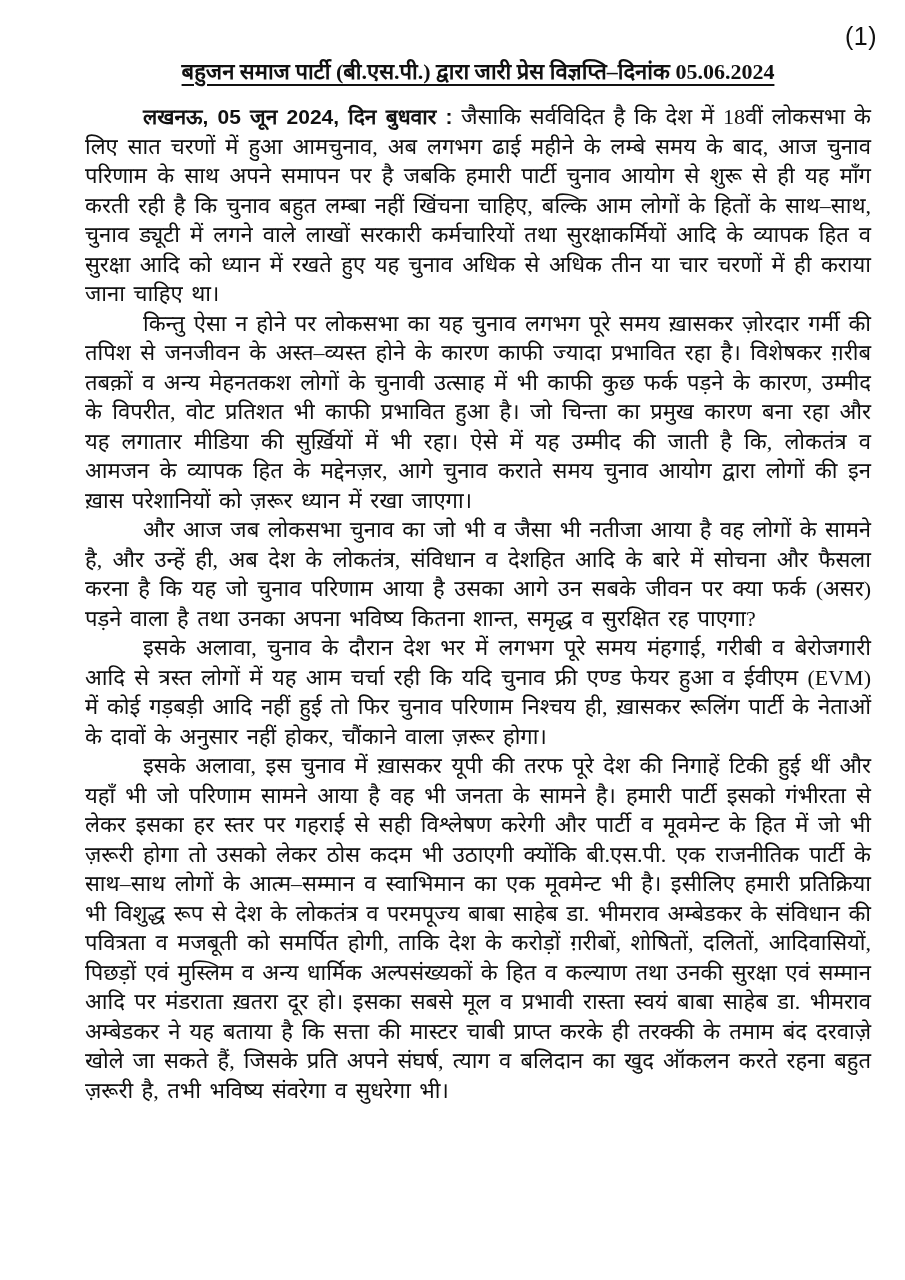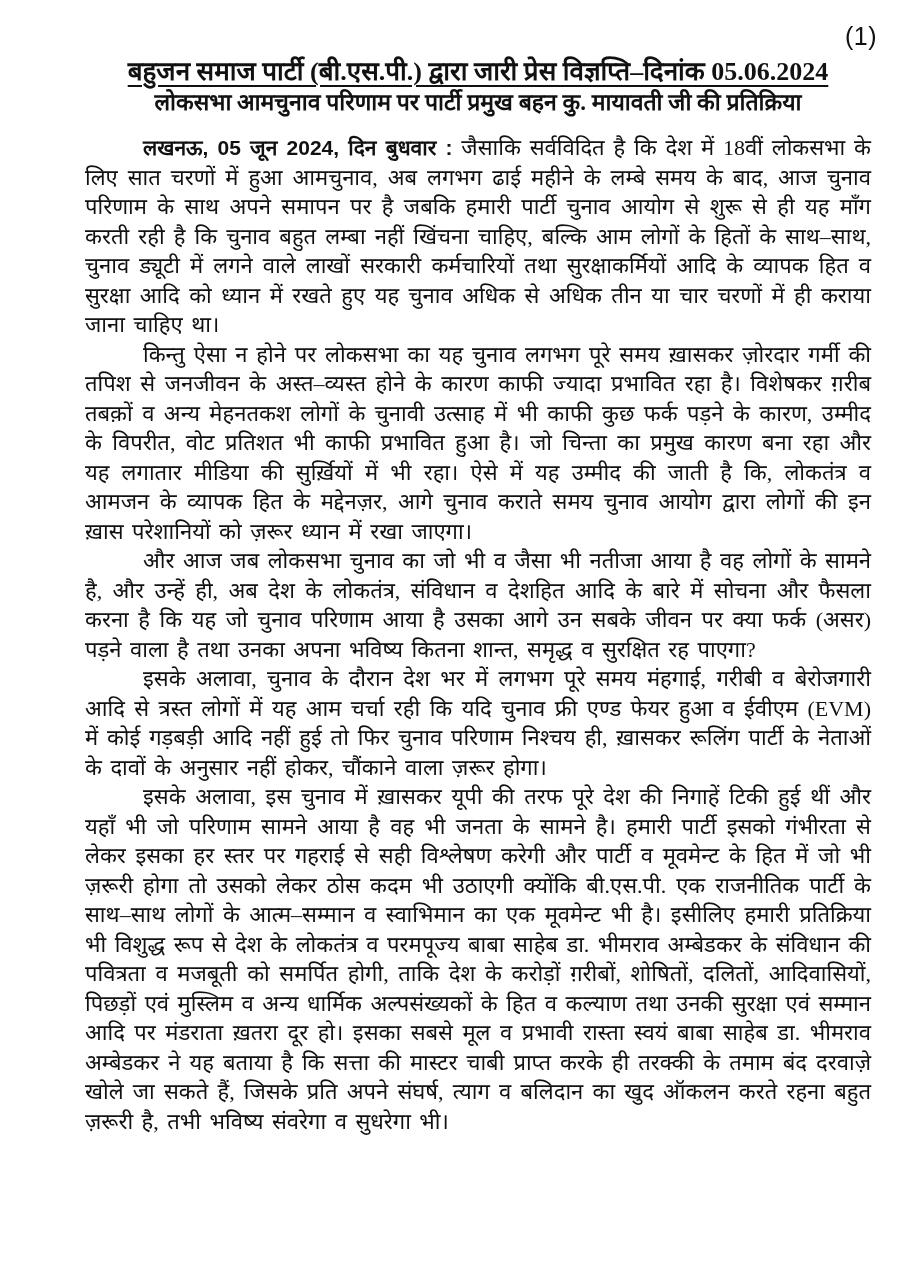--- a/index.html
+++ b/index.html
@@ -30,21 +30,21 @@
     font-size: 25px;
     font-weight: 500;
     letter-spacing: 0.5px;
     font-family: "Liberation Sans", "DejaVu Sans", sans-serif;
   }
   .title-block {
     margin-top: 36px;
     text-align: center;
   }
   .doc-title {
-    font-size: 26px;
+    font-size: 22px;
     font-weight: 700;
     line-height: 31px;
     margin: 0;
     text-decoration: underline;
     text-underline-offset: 5px;
     text-decoration-thickness: 1.5px;
   }
   .doc-subtitle {
     font-size: 23px;
     font-weight: 700;
@@ -71,21 +71,20 @@
 </style>
 </head>
 <body>
 
 <div class="page">
 
   <div class="page-number">(1)</div>
 
   <div class="title-block">
     <h1 class="doc-title">बहुजन समाज पार्टी (बी.एस.पी.) द्वारा जारी प्रेस विज्ञप्ति–दिनांक 05.06.2024</h1>
-    <h2 class="doc-subtitle">लोकसभा आमचुनाव परिणाम पर पार्टी प्रमुख बहन कु. मायावती जी की प्रतिक्रिया</h2>
   </div>
 
   <div class="body-text">
 
     <p><span class="dateline">लखनऊ, 05 जून 2024, दिन बुधवार :</span> <span>जैसाकि सर्वविदित है कि देश में 18वीं लोकसभा के लिए सात चरणों में हुआ आमचुनाव, अब लगभग ढाई महीने के लम्बे समय के बाद, आज चुनाव परिणाम के साथ अपने समापन पर है जबकि हमारी पार्टी चुनाव आयोग से शुरू से ही यह माँग करती रही है कि चुनाव बहुत लम्बा नहीं खिंचना चाहिए, बल्कि आम लोगों के हितों के साथ–साथ, चुनाव ड्यूटी में लगने वाले लाखों सरकारी कर्मचारियों तथा सुरक्षाकर्मियों आदि के व्यापक हित व सुरक्षा आदि को ध्यान में रखते हुए यह चुनाव अधिक से अधिक तीन या चार चरणों में ही कराया जाना चाहिए था।</span></p>
 
     <p>किन्तु ऐसा न होने पर लोकसभा का यह चुनाव लगभग पूरे समय ख़ासकर ज़ोरदार गर्मी की तपिश से जनजीवन के अस्त–व्यस्त होने के कारण काफी ज्यादा प्रभावित रहा है। विशेषकर ग़रीब तबक़ों व अन्य मेहनतकश लोगों के चुनावी उत्साह में भी काफी कुछ फर्क पड़ने के कारण, उम्मीद के विपरीत, वोट प्रतिशत भी काफी प्रभावित हुआ है। जो चिन्ता का प्रमुख कारण बना रहा और यह लगातार मीडिया की सुर्ख़ियों में भी रहा। ऐसे में यह उम्मीद की जाती है कि, लोकतंत्र व आमजन के व्यापक हित के मद्देनज़र, आगे चुनाव कराते समय चुनाव आयोग द्वारा लोगों की इन ख़ास परेशानियों को ज़रूर ध्यान में रखा जाएगा।</p>
 
     <p>और आज जब लोकसभा चुनाव का जो भी व जैसा भी नतीजा आया है वह लोगों के सामने है, और उन्हें ही, अब देश के लोकतंत्र, संविधान व देशहित आदि के बारे में सोचना और फैसला करना है कि यह जो चुनाव परिणाम आया है उसका आगे उन सबके जीवन पर क्या फर्क (असर) पड़ने वाला है तथा उनका अपना भविष्य कितना शान्त, समृद्ध व सुरक्षित रह पाएगा?</p>
 

